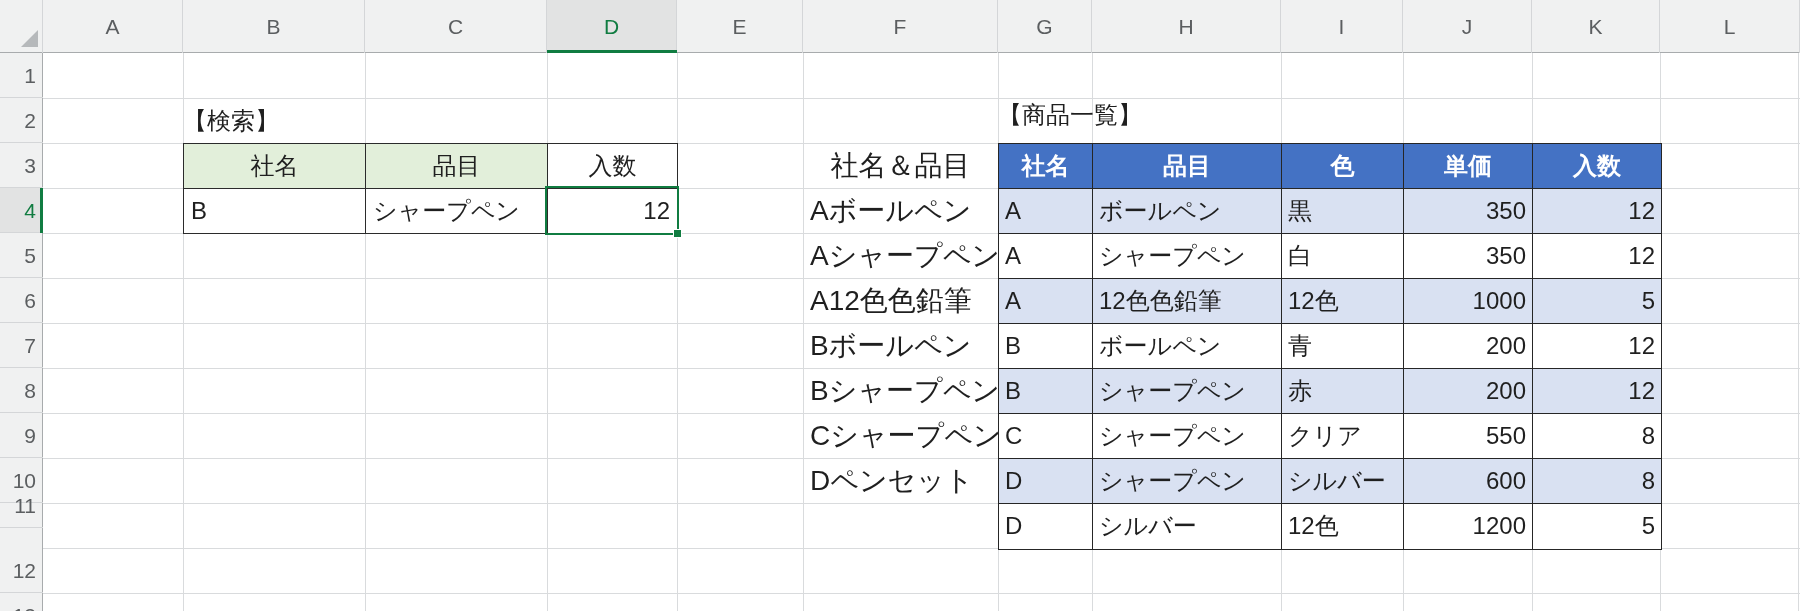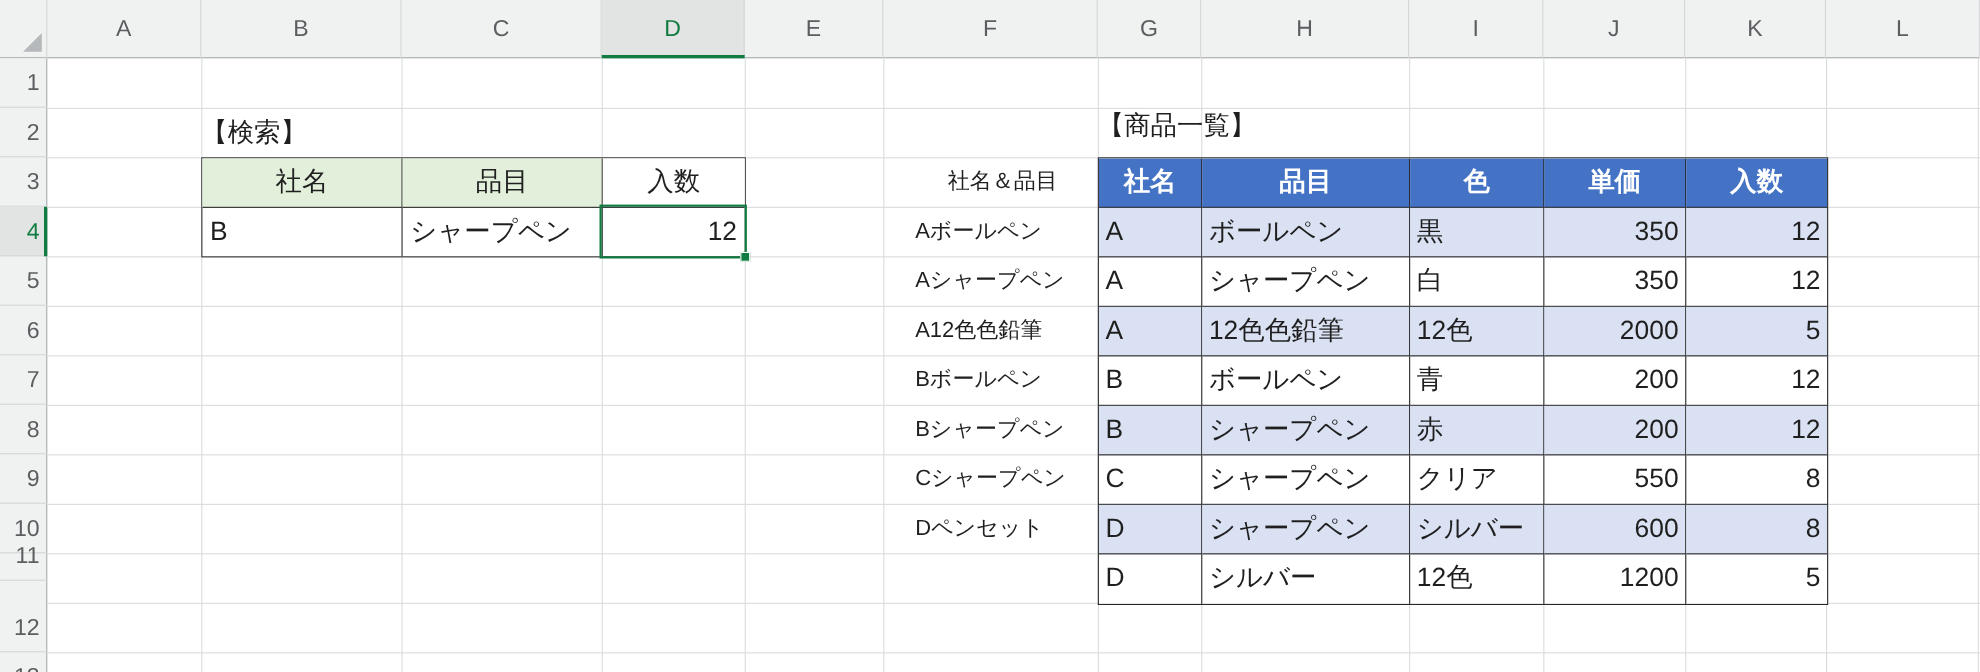--- a/index.html
+++ b/index.html
@@ -39,21 +39,21 @@
   .stbl>div{box-sizing:border-box;border-right:1px solid #2B2B2B;border-bottom:1px solid #2B2B2B;
         font-size:24px;line-height:44px;padding:0 7px;white-space:nowrap;overflow:hidden;}
   .stbl>div:nth-child(3n){border-right:none;}
   .stbl>div:nth-child(n+4){border-bottom:none;}
   .ghdr{background:#E2EFDA;text-align:center;}
   .whdr{background:#fff;text-align:center;}
   .num{text-align:right;}
 
   
   .flabels{position:absolute;left:803px;top:143px;width:195px;}
-  .flabels>div{height:45px;line-height:45px;font-size:20px;white-space:nowrap;overflow:hidden;box-sizing:border-box;margin-left:22px;}
+  .flabels>div{height:45px;line-height:45px;font-size:28px;white-space:nowrap;overflow:hidden;box-sizing:border-box;}
   .flabels>.fh{text-align:center;}
   .flabels>.fk{padding-left:7px;}
 
   
   .ptbl{position:absolute;left:998px;top:143px;width:664px;height:407px;box-sizing:border-box;
         border:1px solid #262626;display:grid;grid-template-columns:94px 189px 122px 129px 128px;
         grid-template-rows:repeat(9,45px);background:#fff;overflow:hidden;}
   .ptbl>div{box-sizing:border-box;border-right:1px solid #262626;border-bottom:1px solid #262626;
         font-size:24px;line-height:44px;padding:0 6px;white-space:nowrap;overflow:hidden;}
   .ptbl>div:nth-child(5n){border-right:none;}
@@ -170,21 +170,21 @@
 
     <div>A</div>
     <div>シャープペン</div>
     <div>白</div>
     <div class="num">350</div>
     <div class="num">12</div>
 
     <div class="band">A</div>
     <div class="band">12色色鉛筆</div>
     <div class="band">12色</div>
-    <div class="band num">2000</div>
+    <div class="band num">1000</div>
     <div class="band num">5</div>
 
     <div>B</div>
     <div>ボールペン</div>
     <div>青</div>
     <div class="num">200</div>
     <div class="num">12</div>
 
     <div class="band">B</div>
     <div class="band">シャープペン</div>

